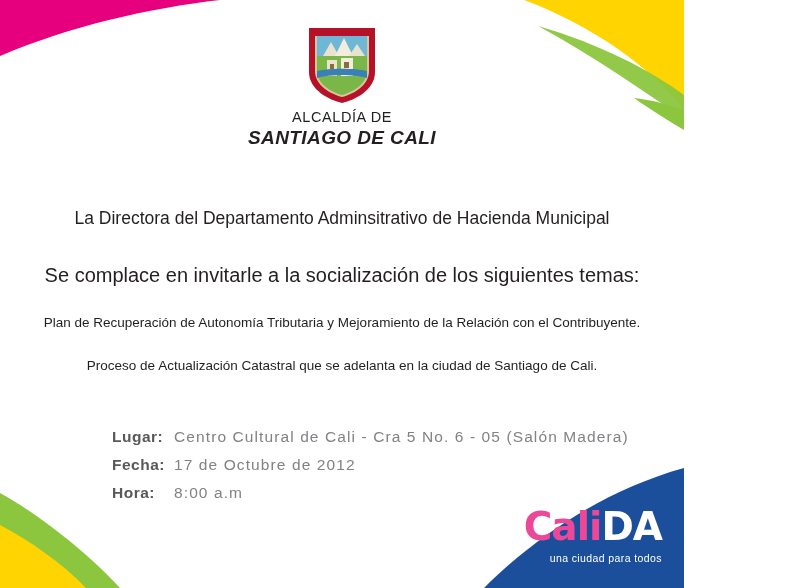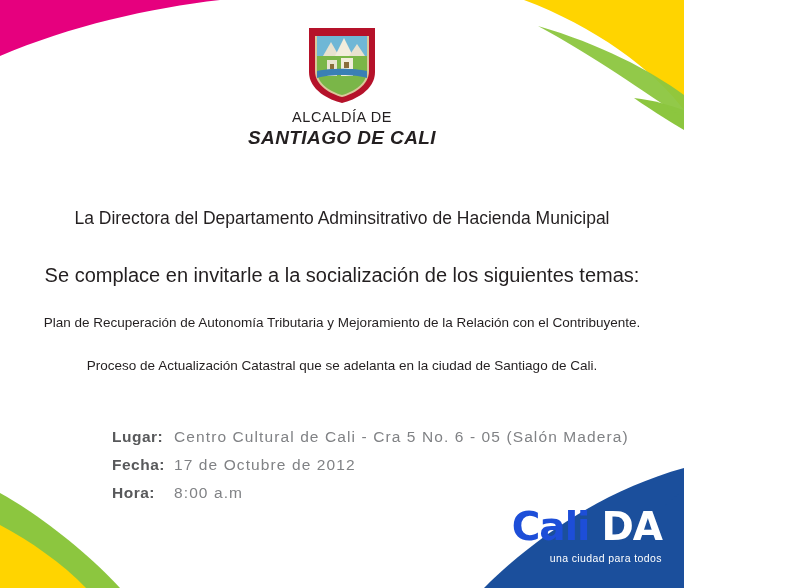--- a/index.html
+++ b/index.html
@@ -133,22 +133,22 @@
     text-align: right;
   }
   .brand-word {
     font-size: 39px;
     font-weight: bold;
     letter-spacing: -1px;
     line-height: 40px;
     color: #ffffff;
     font-family: "DejaVu Sans", sans-serif;
   }
-  .brand-word .c1 { color: #1d4ed8; }
-  .brand-word .c2 { color: #ffffff; padding-left: 12px; }
+  .brand-word .c1 { color: #ec4899; }
+  .brand-word .c2 { color: #ffffff; }
   .brand-tag {
     font-size: 10.5px;
     color: #ffffff;
     letter-spacing: 0.4px;
     margin-top: 5px;
   }
 </style>
 </head>
 <body>
 

